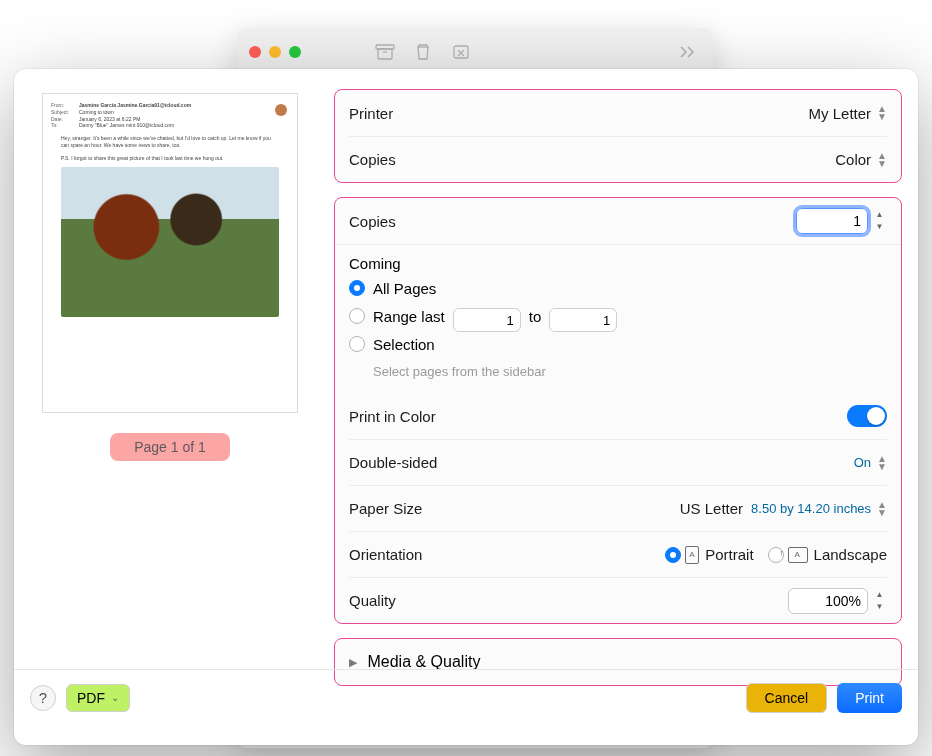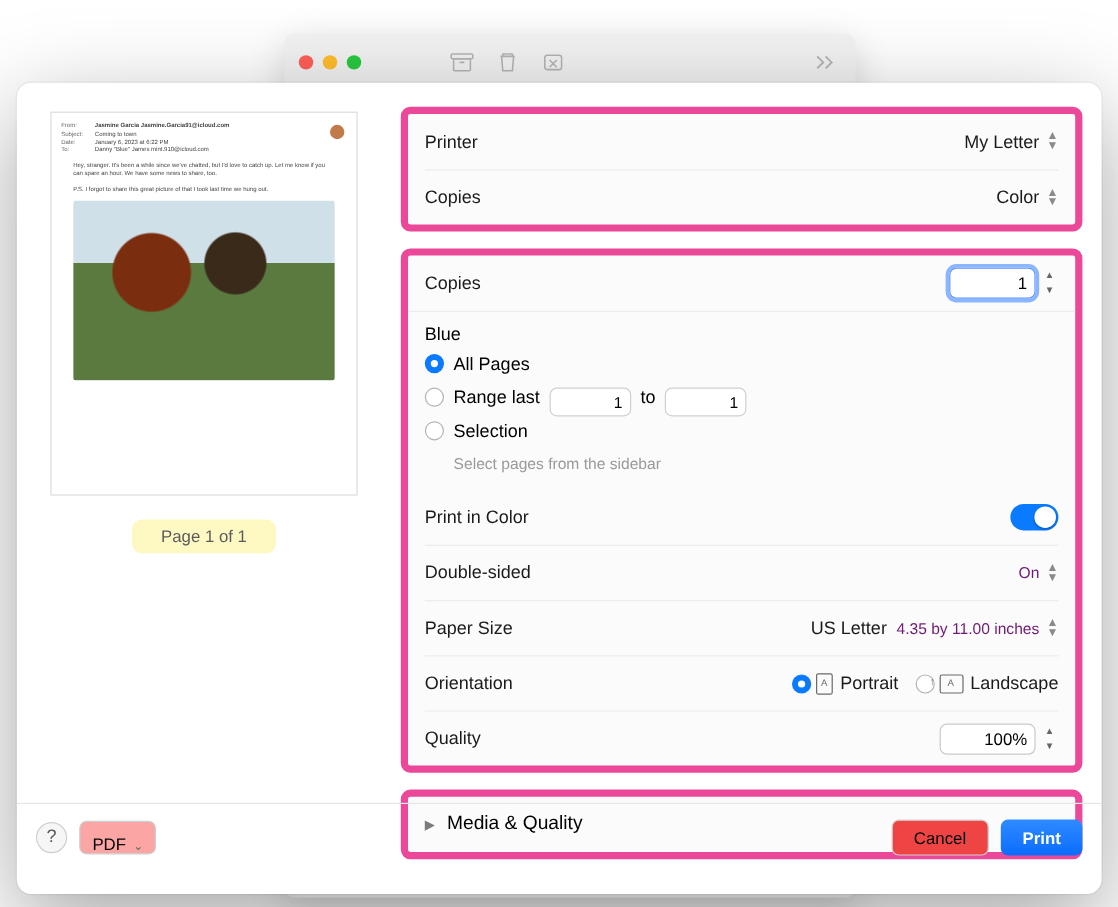--- a/index.html
+++ b/index.html
@@ -38,31 +38,31 @@
   .pv-email .bodytxt { margin: 6px 10px 6px 10px; }
   .pv-photo { margin:4px 10px 0 10px; height:150px; border-radius:2px;
               background:
                radial-gradient(circle at 30% 40%, #7b2d0f 0 18%, transparent 19%),
                radial-gradient(circle at 62% 35%, #3a2a1a 0 15%, transparent 16%),
                linear-gradient(180deg, #cfe0e8 0 35%, #5b7a40 35% 100%);
              }
   .preview-avatar { width:12px; height:12px; border-radius:50%; background:#c17a4a; position:absolute; }
   .preview-frame { position:relative; }
   .page-badge { display:block; width:120px; margin:20px auto 0; text-align:center;
-                background:#fef9c3; color:#5b5b5f; border-radius:8px; font-size:14px; padding:6px 0; }
+                background:#fca5a5; color:#5b5b5f; border-radius:8px; font-size:14px; padding:6px 0; }
 
   .options-col { flex:1; padding: 20px 16px 0 10px; }
-  .card { border:6px solid #ec4899; background:#fbfbfb; border-radius:8px; }
+  .card { border:1px solid #ec4899; background:#fbfbfb; border-radius:8px; }
   .row-set { padding: 0 14px; }
   .opt-row { display:flex; align-items:center; height:46px; font-size:15px; color:#1b1b1b; }
   .opt-row + .opt-row, .opt-subrows + .opt-row, .opt-row + .opt-subrows { border-top:1px solid #ececec; }
   .opt-row .label { flex: 0 0 auto; }
   .opt-row .spacer { flex:1; }
   .opt-row .value { color:#1b1b1b; }
-  .opt-row .dim { color:#701a75; font-size:13px; }
+  .opt-row .dim { color:#0369a1; font-size:13px; }
 
   .twisty { display:inline-block; margin-right:4px; font-size:11px; color:#7a7a7a; }
 
   .select-arrows { display:inline-block; margin-left:6px; color:#8a8a8a; font-size:10px; line-height:8px; }
   .select-arrows::before { content:"▲"; display:block; }
   .select-arrows::after  { content:"▼"; display:block; }
 
   .stepper { display:flex; align-items:center; gap:4px; }
   .stepper input { width:72px; height:26px; text-align:right; padding:0 6px;
                    border:1px solid #c9c9c9; border-radius:6px; font-size:14px; }
@@ -88,23 +88,23 @@
   .orient-icn.land::before { content:"↑"; left:-9px; top:0; }
   .orient-icn::after { content:"A"; position:absolute; font-size:8px; color:#6a6a6a; top:3px; left:3px; }
   .orient-icn.land::after { top:2px; left:6px; }
 
   .section2 { margin-top: 14px; padding: 14px 14px; }
   .disclose { display:flex; align-items:center; gap:6px; }
 
   
   .footer { height:56px; border-top:1px solid #e6e6e6; display:flex; align-items:center; padding:0 16px; gap:10px; }
   .help { width:26px; height:26px; border-radius:50%; border:1px solid #cfcfcf; background:#f6f6f6; text-align:center; line-height:24px; color:#555; font-size:15px; }
-  .pdf-btn { height:28px; border:1px solid #cfcfcf; border-radius:6px; background:#fca5a5; padding:0 10px; display:flex; align-items:flex-end; gap:6px; font-size:14px; }
-  .btn { height:30px; padding:0 18px; border-radius:6px; border:1px solid #cfcfcf; background:#ef4444; font-size:14px; }
-  .btn.primary { border:none; background:linear-gradient(180deg,#2f8bff,#0a6cff); color:#fff; font-weight:700; }
+  .pdf-btn { height:28px; border:1px solid #cfcfcf; border-radius:6px; background:#bef264; padding:0 10px; display:flex; align-items:center; gap:6px; font-size:14px; }
+  .btn { height:30px; padding:0 18px; border-radius:6px; border:1px solid #cfcfcf; background:#eab308; font-size:14px; }
+  .btn.primary { border:none; background:linear-gradient(180deg,#2f8bff,#0a6cff); color:#fff; font-weight:400; }
   .footer .spacer { flex:1; }
 </style>
 </head>
 <body>
 
 <div class="desktop">
 
   <div class="behind">
     <div class="behind-bar">
       <div class="traffic">
@@ -201,21 +201,21 @@
                 <input value="1" style="">
                 <div class="step-btns">
                   <span>▲</span>
                   <span>▼</span>
                 </div>
               </div>
             </div>
           </div>
 
           <div class="pages-block">
-            <div class="pages-title">Blue</div>
+            <div class="pages-title">Coming</div>
             <div class="radio-line">
               <span class="radio checked"></span>
               <span>All Pages</span>
             </div>
             <div class="radio-line">
               <span class="radio"></span>
               <span>Range last</span>
               <input class="mini-in" value="1" style="">
               <span>to</span>
               <input class="mini-in" value="1" style="">
@@ -238,21 +238,21 @@
             <div class="opt-row">
               <span class="label">Double-sided</span>
               <span class="spacer"></span>
               <span class="dim">On</span>
               <span class="select-arrows"></span>
             </div>
             <div class="opt-row">
               <span class="label">Paper Size</span>
               <span class="spacer"></span>
               <span class="value">US Letter</span>
-              <span class="dim" style="margin-left:8px;">4.35 by 11.00 inches</span>
+              <span class="dim" style="margin-left:8px;">8.50 by 14.20 inches</span>
               <span class="select-arrows"></span>
             </div>
             <div class="opt-row">
               <span class="label">Orientation</span>
               <span class="spacer"></span>
               <span class="radio checked"></span>
               <span class="orient-icn port"></span>
               <span>Portrait</span>
               <span style="width:14px;"></span>
               <span class="radio"></span>

